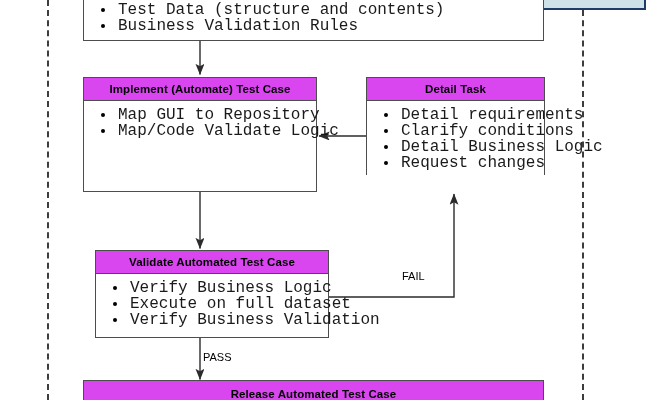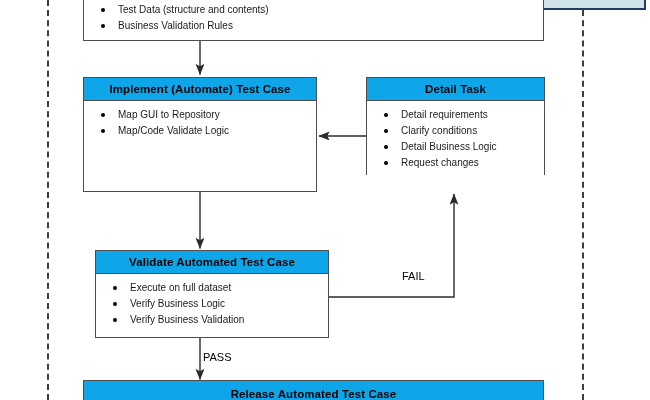--- a/index.html
+++ b/index.html
@@ -32,43 +32,44 @@
   .node-title {
     box-sizing: border-box;
     width: 100%;
     text-align: center;
     font-weight: bold;
     font-size: 11.5px;
     color: #000000;
     letter-spacing: .1px;
     padding: 5px 2px 5px 2px;
     border-bottom: 1px solid #4d4d4d;
-    background: #0ea5e9;
+    background: #d946ef;
     white-space: nowrap;
   }
   .node-title.no-rule {
     border-bottom: none;
   }
   .node-body {
     box-sizing: border-box;
     padding: 6px 6px 6px 8px;
     background: #ffffff;
   }
   ul.bullets {
     list-style: none;
     margin: 0;
     padding: 0;
   }
   ul.bullets li {
     position: relative;
-    font-size: 10px;
+    font-size: 16px;
     line-height: 16px;
     color: #1a1a1a;
     padding-left: 26px;
     white-space: nowrap;
+    font-family: Liberation Mono, monospace;
   }
   ul.bullets li::before {
     content: "";
     position: absolute;
     left: 9px;
     top: 6px;
     width: 4px;
     height: 4px;
     border-radius: 50%;
     background: #000000;
@@ -157,22 +158,22 @@
         <li>Detail Business Logic</li>
         <li>Request changes</li>
       </ul>
     </div>
   </div>
 
   <div class="node" style="left:83px; top:250px; width:234px; height:88px;margin-left:12px;">
     <div class="node-title">Validate Automated Test Case</div>
     <div class="node-body">
       <ul class="bullets">
+        <li>Verify Business Logic</li>
         <li>Execute on full dataset</li>
-        <li>Verify Business Logic</li>
         <li>Verify Business Validation</li>
       </ul>
     </div>
   </div>
 
   <div class="node" style="left:83px; top:380px; width:461px; height:40px;">
     <div class="node-title no-rule" style="padding-top:7px;">Release Automated Test Case</div>
   </div>
 
   <div class="edge-label" style="left:356px; top:270px;">FAIL</div>

